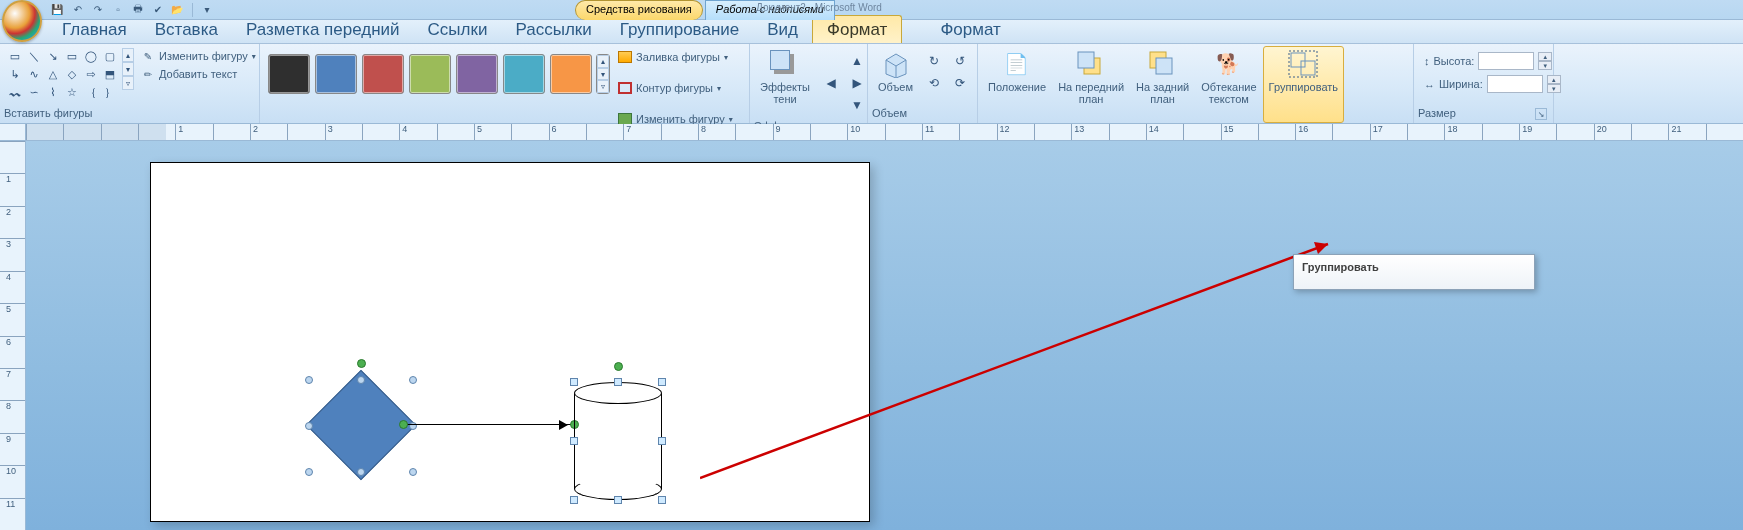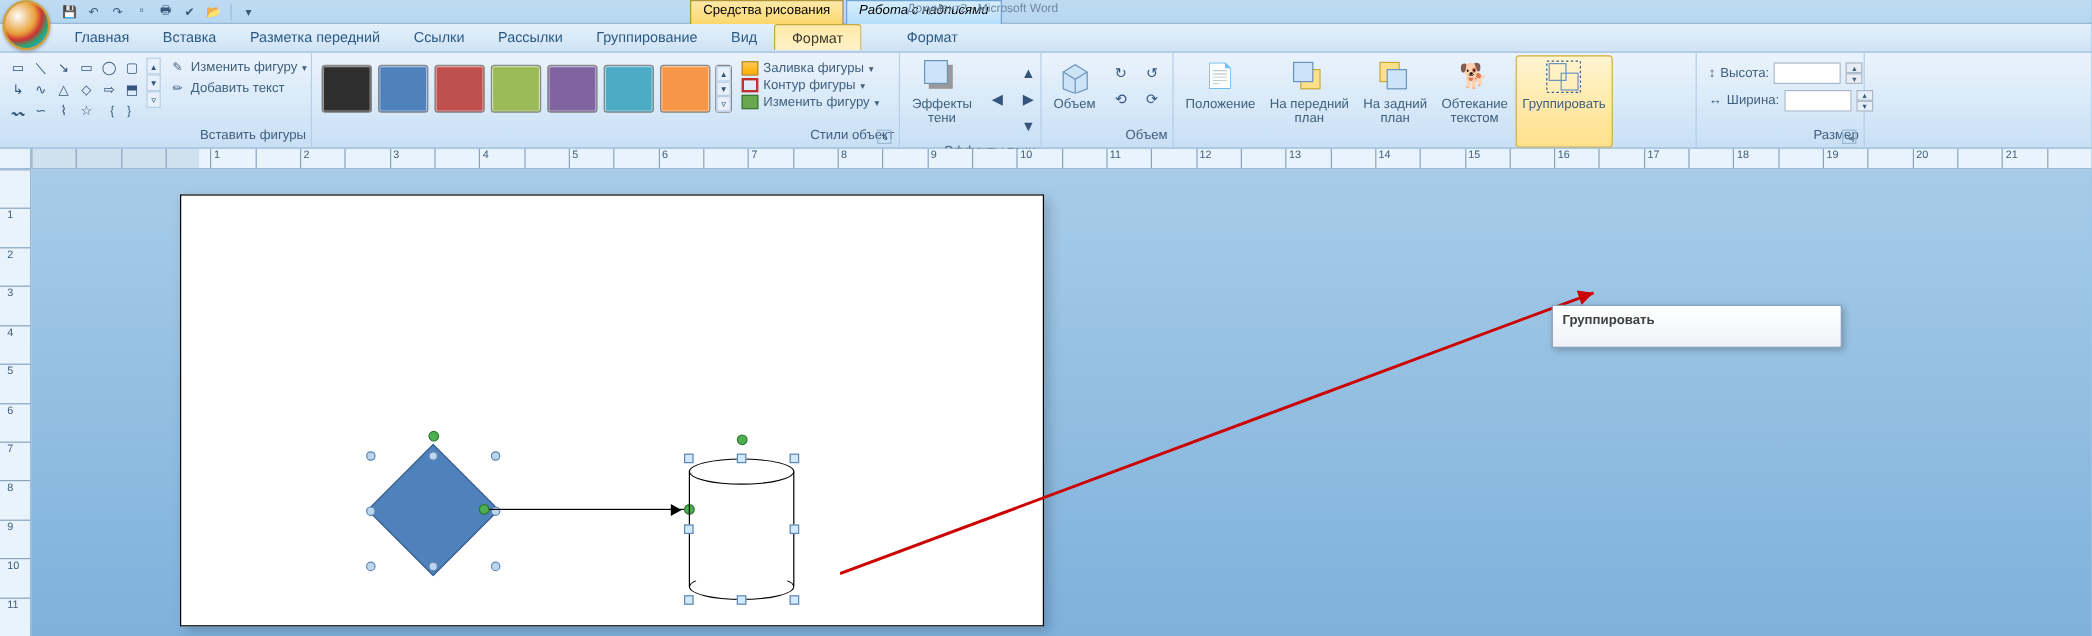--- a/index.html
+++ b/index.html
@@ -6,52 +6,52 @@
   body { background: #9ec8e8; width: 1743px; height: 530px; overflow: hidden; position: relative; }
 
   
   .titlebar { height: 20px; background: linear-gradient(#bfdbf3,#b7d7f1); border-bottom: 1px solid #9ab9d6; display:flex; align-items:center; font-size:11px; }
   .office-btn { width:40px; height:42px; position:absolute; left:2px; top:0; z-index:20; border-radius:50%; background: radial-gradient(circle at 30% 30%, #fdfdfd, #e9a13a 40%, #c33 55%, #2a7 70%, #39c 85%); border:2px solid #cfa040; box-shadow:0 1px 3px rgba(0,0,0,.3); }
   .qat { margin-left: 50px; display:flex; align-items:center; gap:4px; }
   .qat .qicon { width:16px; height:16px; display:flex; align-items:center; justify-content:center; font-size:10px; color:#3a5a7a; }
   .qat .sep { width:1px; height:14px; background:#9ab9d6; margin:0 2px; }
   .ctx-tabs { position:absolute; left:575px; top:0; height:20px; display:flex; }
   .ctx-tab { padding: 2px 10px 0; font-size:11px; border:1px solid #b29431; border-bottom:none; margin-right:2px; }
-  .ctx-tab.draw { background: linear-gradient(#ffe9a8,#fbd76b); }
+  .ctx-tab.draw { background: linear-gradient(#ffe9a8,#fbd76b); border-radius: 10px; }
   .ctx-tab.text { background: linear-gradient(#d7eefd,#b5defb); border-color:#6fa4d0;font-style:italic; }
   .doc-title { position:absolute; left:756px; top:2px; font-size:10px; color:#6f87a0; }
 
   
-  .tabs { height:24px; background: linear-gradient(#e3f0fb,#cfe3f5); display:flex; align-items:flex-start; padding-left:48px; border-bottom:1px solid #a7c1db; font-size:12px; }
+  .tabs { height:24px; background: linear-gradient(#e3f0fb,#cfe3f5); display:flex; align-items:flex-end; padding-left:48px; border-bottom:1px solid #a7c1db; font-size:17px; }
   .tab { padding: 4px 14px 3px; color:#2c5a85; cursor:default; }
   .tab.active1 { background: linear-gradient(#ffe9a8,#fff2c9); border:1px solid #c8a83a; border-bottom:none; border-radius:3px 3px 0 0; color:#3a3a2a; }
   .tab.fmt2 { color:#2c5a85; }
 
   
   .ribbon { height:80px; background: linear-gradient(#eaf3fc,#d6e8f8 60%,#c8dff4); border-bottom:1px solid #9ab9d6; display:flex; }
   .group { border-right:1px solid #b7cee6; padding: 2px 4px 0; display:flex; flex-direction:column; }
   .group-body { flex:1; display:flex; align-items:flex-start; }
-  .group-label { height:16px; font-size:11px; color:#41607e; text-align:right; position:relative; }
+  .group-label { height:16px; font-size:11px; color:#41607e; text-align:left; position:relative; }
   .group-label .launcher { position:absolute; right:2px; top:1px; width:12px; height:12px; border:1px solid #9ab9d6; font-size:8px; color:#41607e; display:flex; align-items:center; justify-content:center; }
 
   
   .shapes-gallery { display:grid; grid-template-columns:repeat(6,18px); grid-template-rows:repeat(3,17px); gap:1px; padding:2px; }
   .shapes-gallery div { border:1px solid transparent; display:flex; align-items:center; justify-content:center; font-size:11px; color:#33557b; }
   .shapes-side { display:flex; flex-direction:column; width:14px; justify-content:space-between; padding:2px 0; margin-left:1px; margin-right:3px; }
   .shapes-side div { width:12px; height:14px; border:1px solid #b7cee6; background:#e8f1fa; font-size:8px; display:flex; align-items:center; justify-content:center; color:#33557b; }
   .shape-actions { display:flex; flex-direction:column; gap:2px; padding-top:2px; }
   .shape-actions .act { display:flex; align-items:center; gap:4px; font-size:11px; color:#41607e; padding:1px 4px; white-space:nowrap; }
   .shape-actions .act .mini { width:14px; height:14px; display:inline-flex; align-items:center; justify-content:center; font-size:10px; }
 
   
   .swatches { display:flex; gap:5px; padding:8px 4px; }
   .swatch { width:42px; height:40px; border:1px solid #888; border-radius:3px; box-shadow:inset 0 0 0 1px rgba(255,255,255,.5); }
   .swatch.scroll { display:flex; flex-direction:column; width:14px; }
   .swatch.scroll div { flex:1; border:1px solid #b7cee6; background:#e8f1fa; font-size:8px; display:flex; align-items:center; justify-content:center; color:#33557b; }
-  .style-opts { display:flex; flex-direction:column; gap:0; padding:4px 0 0 6px; }
+  .style-opts { display:flex; flex-direction:column; gap:17px; padding:4px 0 0 6px; }
   .style-opts .opt { display:flex; align-items:center; gap:4px; font-size:11px; color:#41607e; white-space:nowrap; padding:1px 2px; }
   .style-opts .opt .chip { width:14px; height:12px; display:inline-block; }
 
   
   .big { display:flex; flex-direction:column; align-items:center; padding:2px 6px 0; font-size:11px; color:#41607e; text-align:center; line-height:1.1; }
   .big .glyph { width:34px; height:32px; display:flex; align-items:center; justify-content:center; font-size:20px; margin-bottom:1px; }
   .big.hover { background: linear-gradient(#fff5d1,#ffe08a); border:1px solid #d8ae3e; border-radius:3px; padding:1px 5px 0; }
 
   .mini-grid { display:grid; grid-template-columns:repeat(2,22px); gap:4px; padding:6px 4px; }
   .mini-grid div, .mini-col div { width:22px; height:18px; display:flex; align-items:center; justify-content:center; font-size:12px; color:#33557b; }

